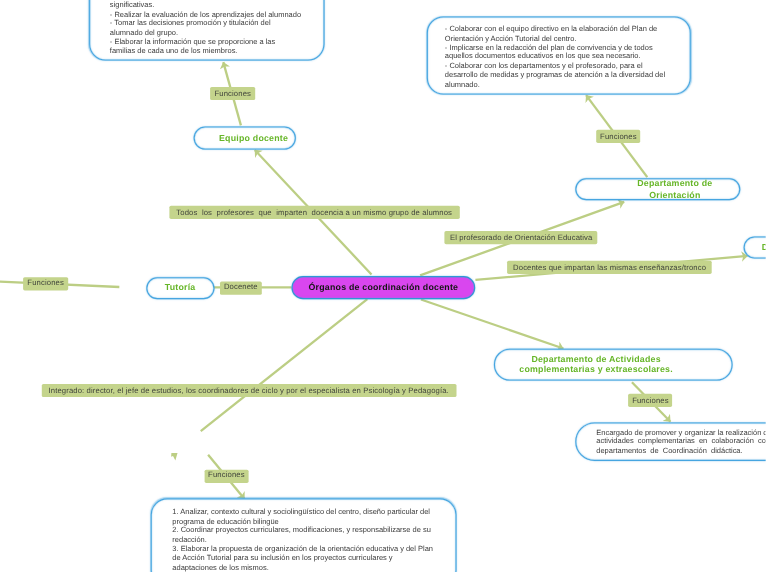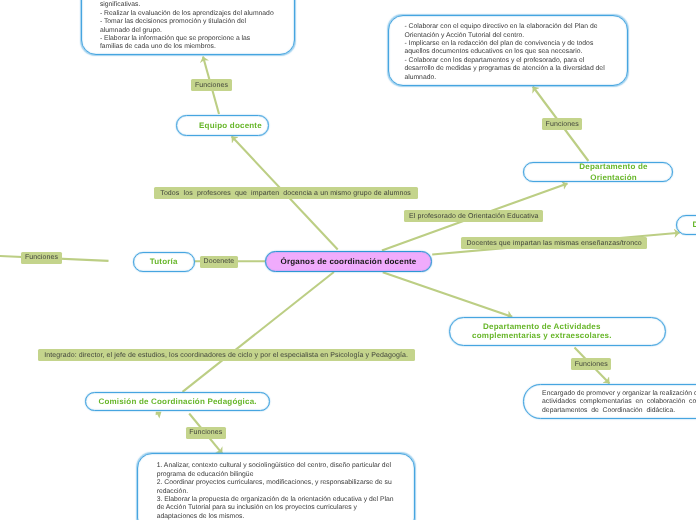--- a/index.html
+++ b/index.html
@@ -5,21 +5,21 @@
   html,body{margin:0;padding:0;}
   body{width:696px;height:520px;background:#ffffff;overflow:hidden;
        font-family:"Liberation Sans",sans-serif;position:relative;-webkit-font-smoothing:antialiased;text-rendering:geometricPrecision;}
   #stage{position:absolute;left:0;top:0;width:696px;height:520px;overflow:hidden;}
   svg.edges{position:absolute;left:0;top:0;width:696px;height:520px;pointer-events:none;}
   .node{position:absolute;box-sizing:border-box;border:1.7px solid #46A5E0;box-shadow:0 0 1.1px 0.3px rgba(70,165,224,.5), inset 0 0 1.1px 0.3px rgba(70,165,224,.5);
         background:#ffffff;border-radius:999px;display:flex;align-items:center;
         justify-content:center;}
   .node .txt{color:#67B629;font-weight:bold;font-size:8px;text-align:center;
              letter-spacing:.2px;line-height:11px;}
-  .node.central{background:#f0abfc;border-color:#2E97D4;}
+  .node.central{background:#d946ef;border-color:#2E97D4;}
   .node.central .txt{color:#151515;font-size:8px;}
   .tbox{position:absolute;box-sizing:border-box;border:1.7px solid #46A5E0;box-shadow:0 0 1.1px 0.3px rgba(70,165,224,.5), inset 0 0 1.1px 0.3px rgba(70,165,224,.5);
         background:#ffffff;border-radius:15px;}
   .tbox .body{color:#3a3a3a;font-size:6.8px;line-height:8.4px;white-space:pre;}
   .label{position:absolute;background:#C4D48C;color:#3f423a;
          font-size:7px;border-radius:1.5px;display:flex;align-items:center;
          justify-content:center;white-space:pre;letter-spacing:.1px;line-height:1;box-sizing:border-box;}
 </style>
 </head>
 <body>
@@ -89,23 +89,20 @@
   </div>
 
   <div class="node" style="left:523.3px;top:162.4px;width:149.5px;height:19.9px;padding-left:31px;">
     <span class="txt">Departamento de Orientación</span>
   </div>
 
   <div class="node" style="left:448.5px;top:316.5px;width:217.3px;height:29px;">
     <span class="txt" style="text-align:center;line-height:9.2px;margin-right:30.5px;">Departamento de Actividades<br>complementarias y extraescolares.</span>
   </div>
 
-  <div class="node" style="left:85.1px;top:391.7px;width:185px;height:19.7px;">
-    <span class="txt">Comisión de Coordinación Pedagógica.</span>
-  </div>
 
   <div class="node" style="left:676.4px;top:214.6px;width:120px;height:20.4px;">
     <span class="txt" style="position:absolute;left:15.2px;white-space:nowrap;">D</span>
   </div>
 
   <div class="label" style="left:191.4px;top:79.2px;width:40.4px;height:12.3px;">Funciones</div>
   <div class="label" style="left:542.1px;top:118.2px;width:40.1px;height:12px;">Funciones</div>
   <div class="label" style="left:21.4px;top:251.6px;width:40.2px;height:12.3px;">Funciones</div>
   <div class="label" style="left:571.1px;top:358.1px;width:40.4px;height:12.2px;">Funciones</div>
   <div class="label" style="left:185.5px;top:426.5px;width:40.6px;height:12.2px;">Funciones</div>

